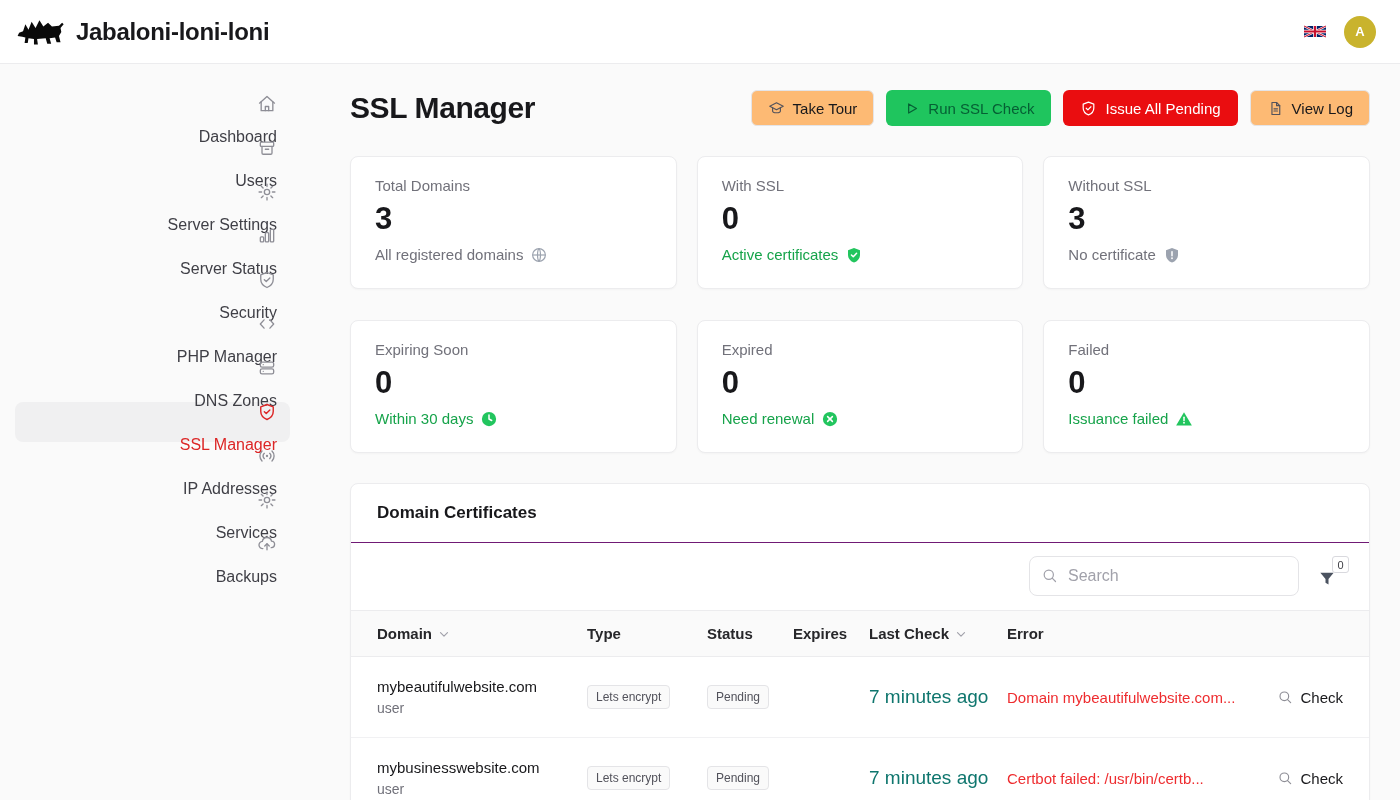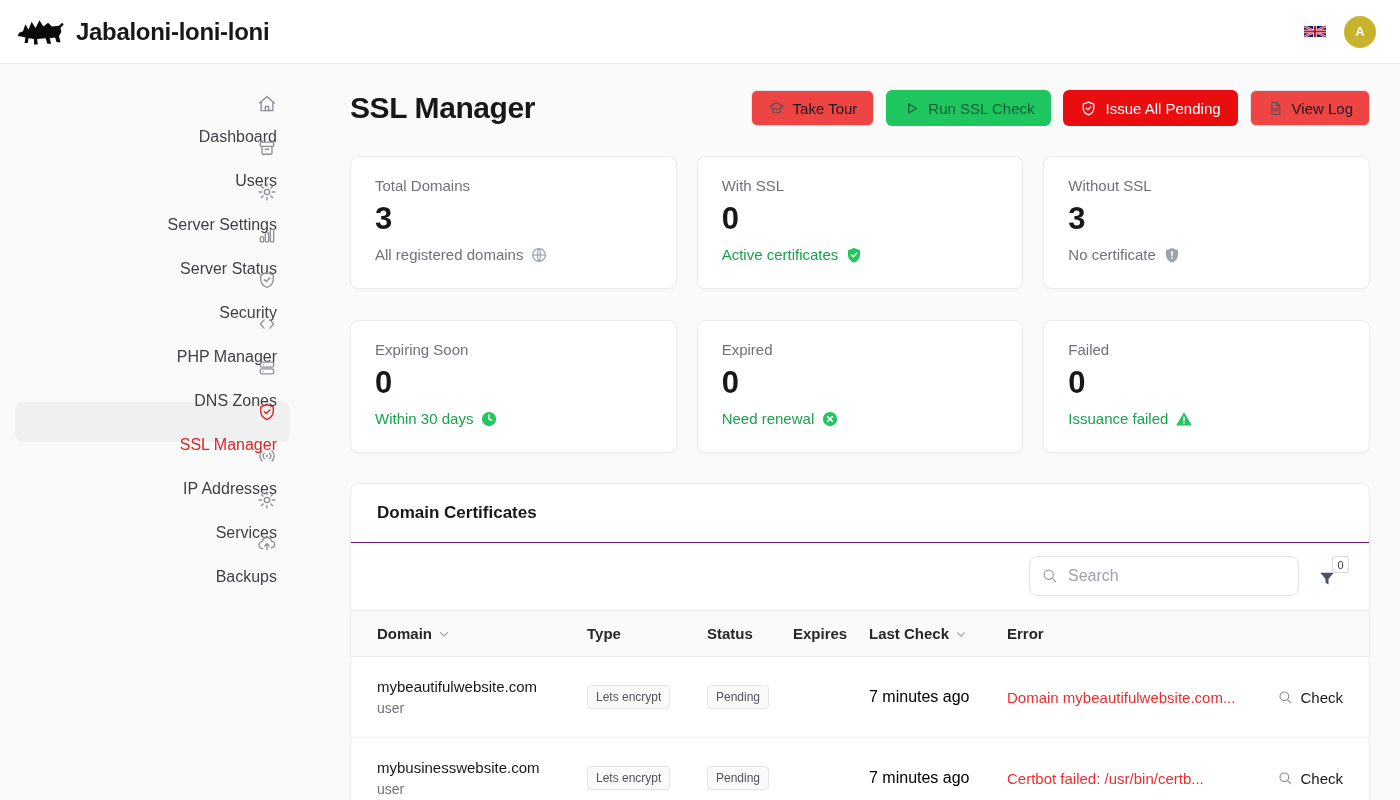--- a/index.html
+++ b/index.html
@@ -27,21 +27,21 @@
   .side-item.active .ic { color:#dc2626; }
 
   .content { flex:1; padding:26px 30px 0 45px; }
 
   
   .page-head { display:flex; align-items:center; justify-content:space-between; }
   .page-title { font-size:30px; font-weight:700; letter-spacing:-0.4px; }
   .actions { display:flex; gap:12px; }
   .btn { height:36px; display:inline-flex; align-items:center; gap:8px; padding:0 16px;
     border-radius:6px; font-size:15px; font-weight:500; border:1px solid transparent;
-    cursor:pointer; background:#ef4444; font-family:inherit; }
+    cursor:pointer; background:#fdba74; font-family:inherit; }
   .btn .ic { width:17px; height:17px; }
   .btn-ghost { border-color:#e4e4e7; color:#18181b; }
   .btn-ghost .ic { color:#52525b; }
   .btn-green { background:#1fc55e; color:#065f34;align-items:center; }
   .btn-red { background:#ea0d10; color:#fff; }
 
   
   .cards { margin-top:30px; display:grid; grid-template-columns:repeat(3,1fr); gap:31px 20px; }
   .card { background:#fff; border:1px solid #ececee; border-radius:8px;
     box-shadow:0 1px 2px rgba(0,0,0,.03); padding:20px 24px; height:133px; }
@@ -71,21 +71,21 @@
   .tgrid { display:grid; grid-template-columns:210px 120px 86px 76px 138px 1fr 104px;
     align-items:center; padding:0 26px; }
   .thead { background:#fafafa; height:46px; border-bottom:1px solid #ececee; }
   .th { font-size:15px; font-weight:600; color:#27272a; display:flex; align-items:center; gap:5px; }
   .th .sort { width:14px; height:14px; color:#a1a1aa; }
   .trow { height:81px; border-bottom:1px solid #f1f1f3; }
   .dom-name { font-size:15px; color:#18181b; }
   .dom-owner { font-size:14px; color:#71717a; margin-top:5px; }
   .badge { display:inline-block; font-size:12px; color:#52525b; background:#fafafa;
     border:1px solid #e4e4e7; border-radius:4px; padding:4px 8px; }
-  .cell { font-size:16px; color:#000000; }
+  .cell { font-size:19px; color:#0f766e; }
   .err { font-size:15px; color:#ee2c2f; white-space:nowrap; overflow:hidden; }
   .check-btn { justify-self:end; display:flex; align-items:center; gap:7px; font-size:15px;
     color:#18181b; cursor:pointer; background:none; border:none; font-family:inherit; }
   .check-btn .ic { width:16px; height:16px; color:#8e8e96; }
 
   .ic, .fic { display:block; }
 </style>
 </head>
 <body>
 

